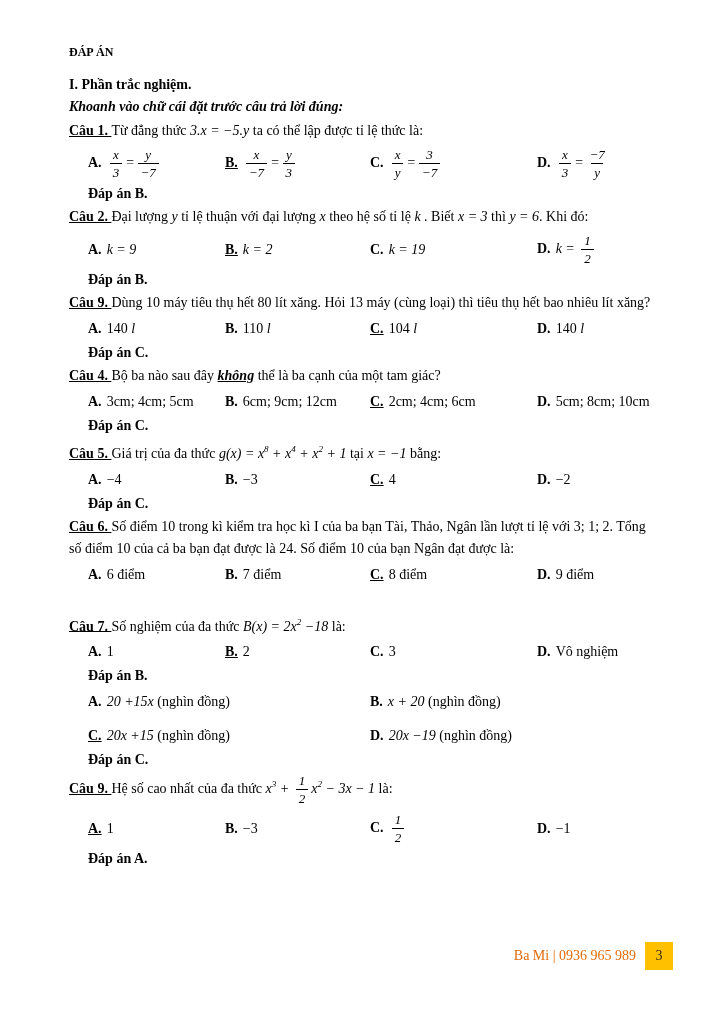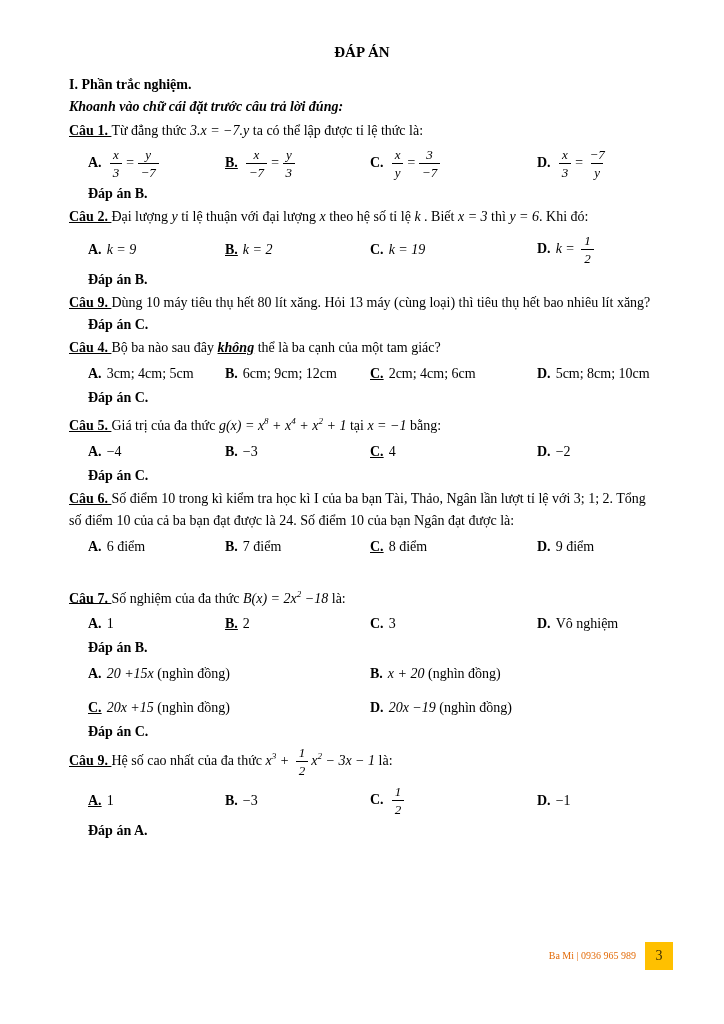--- a/index.html
+++ b/index.html
@@ -2,21 +2,21 @@
 <html><head>
 <meta charset="utf-8">
 <style>
   * { margin:0; padding:0; box-sizing:border-box; }
   html,body { background:#ffffff; }
   body {
     width:724px; height:1024px; position:relative; overflow:hidden;
     font-family:"Liberation Serif", serif; font-size:14px; color:#000;
   }
   .page { position:absolute; inset:0; padding:42px 69px 0 69px; }
-  .title { font-size:15px; font-weight:bold; text-align:center; line-height:20px; margin-bottom:12px; }
+  .title { font-size:12px; font-weight:bold; line-height:20px; margin-bottom:12px; }
   .heading { font-weight:bold; line-height:22px; }
   .instruction { font-weight:bold; font-style:italic; line-height:22px; margin-bottom:2px; }
   .question { margin-bottom:1px; }
   .q-text { line-height:22px; }
   .q-label { font-weight:bold;text-decoration:underline; }
   .opts {
     display:grid; grid-template-columns:137px 145px 167px 1fr;
     padding-left:19px; margin:4px 0 2px 0; align-items:center;
   }
   .opts-two { grid-template-columns:282px 1fr; row-gap:12px; }
@@ -32,37 +32,37 @@
     display:inline-flex; flex-direction:column; align-items:center;
     vertical-align:middle; font-style:italic; margin:1px 3px; line-height:1;
     font-size:13px;
   }
   .frac .num { padding:1px 3px 2px 3px; }
   .frac .den { border-top:1px solid #000; padding:2px 3px 1px 3px; }
   .footer {
     position:absolute; right:51px; bottom:54px;
     display:flex; align-items:center; gap:9px;
   }
-  .footer-brand { font-size:10px; line-height:28px; }
+  .footer-brand { font-size:14px; line-height:28px; }
   .page-badge {
     width:28px; height:28px; display:flex; align-items:center; justify-content:center;
     font-size:14px; color:#3d2e00;
   }
 </style>
 </head>
 <body>
 
 <div class="page">
   <h1 class="title">ĐÁP ÁN</h1>
   <p class="heading">I. Phần trắc nghiệm.</p>
   <p class="instruction">Khoanh vào chữ cái đặt trước câu trả lời đúng:</p>
 
   <div class="questions">
       <div class="question">
-        <p class="q-text"><span class="q-label">Câu 1. </span><span class="t-n">Từ đẳng thức </span><span class="t-m">3.x = −7.y </span><span class="t-n">ta có thể lập được tỉ lệ thức là:</span></p>
+        <p class="q-text"><span class="q-label">Câu 1. </span><span class="t-n">Từ đẳng thức </span><span class="t-m">3.x = −5.y </span><span class="t-n">ta có thể lập được tỉ lệ thức là:</span></p>
         <div class="opts">
           <span class="opt"><span class="opt-label">A.</span><span class="frac">
               <span class="num">x</span>
               <span class="den">3</span>
             </span><span class="t-m">=</span><span class="frac">
               <span class="num">y</span>
               <span class="den">−7</span>
             </span></span>
           <span class="opt"><span class="opt-label u">B.</span><span class="frac">
               <span class="num">x</span>
@@ -96,20 +96,26 @@
           <span class="opt"><span class="opt-label">C.</span><span class="t-m">k = 19</span></span>
           <span class="opt"><span class="opt-label">D.</span><span class="t-m">k = </span><span class="frac">
               <span class="num">1</span>
               <span class="den">2</span>
             </span></span>
         </div>
         <p class="answer">Đáp án B.</p>
       </div>
       <div class="question">
         <p class="q-text"><span class="q-label">Câu 9. </span><span class="t-n">Dùng 10 máy tiêu thụ hết 80 lít xăng. Hỏi 13 máy (cùng loại) thì tiêu thụ hết bao nhiêu lít xăng?</span></p>
+        <div class="opts">
+          <span class="opt"><span class="opt-label">A.</span><span class="t-n">140 </span><span class="t-m">l</span></span>
+          <span class="opt"><span class="opt-label">B.</span><span class="t-n">110 </span><span class="t-m">l</span></span>
+          <span class="opt"><span class="opt-label u">C.</span><span class="t-n">104 </span><span class="t-m">l</span></span>
+          <span class="opt"><span class="opt-label">D.</span><span class="t-n">140 </span><span class="t-m">l</span></span>
+        </div>
         <p class="answer">Đáp án C.</p>
       </div>
       <div class="question">
         <p class="q-text"><span class="q-label">Câu 4. </span><span class="t-n">Bộ ba nào sau đây </span><span class="t-biu">không</span><span class="t-n"> thể là ba cạnh của một tam giác?</span></p>
         <div class="opts">
           <span class="opt"><span class="opt-label">A.</span><span class="t-n">3cm; 4cm; 5cm</span></span>
           <span class="opt"><span class="opt-label">B.</span><span class="t-n">6cm; 9cm; 12cm</span></span>
           <span class="opt"><span class="opt-label u">C.</span><span class="t-n">2cm; 4cm; 6cm</span></span>
           <span class="opt"><span class="opt-label">D.</span><span class="t-n">5cm; 8cm; 10cm</span></span>
         </div>

